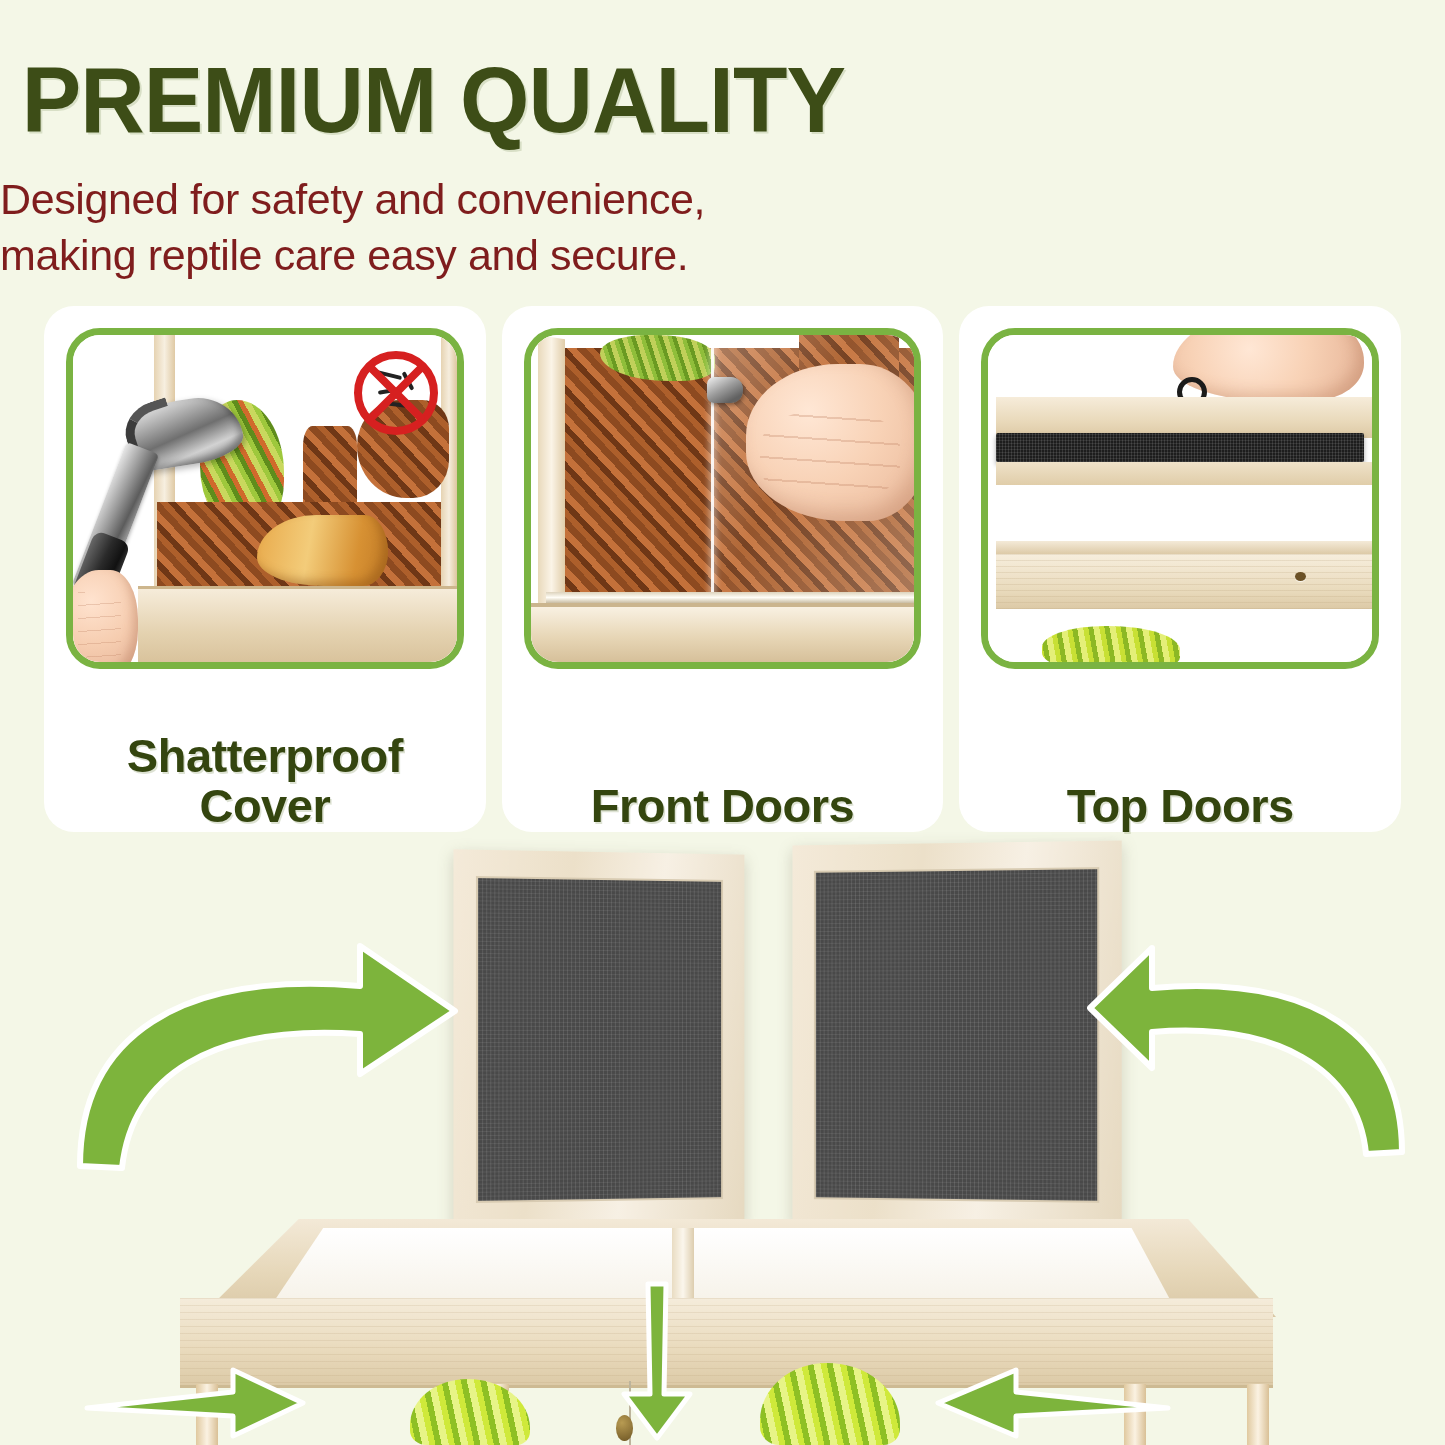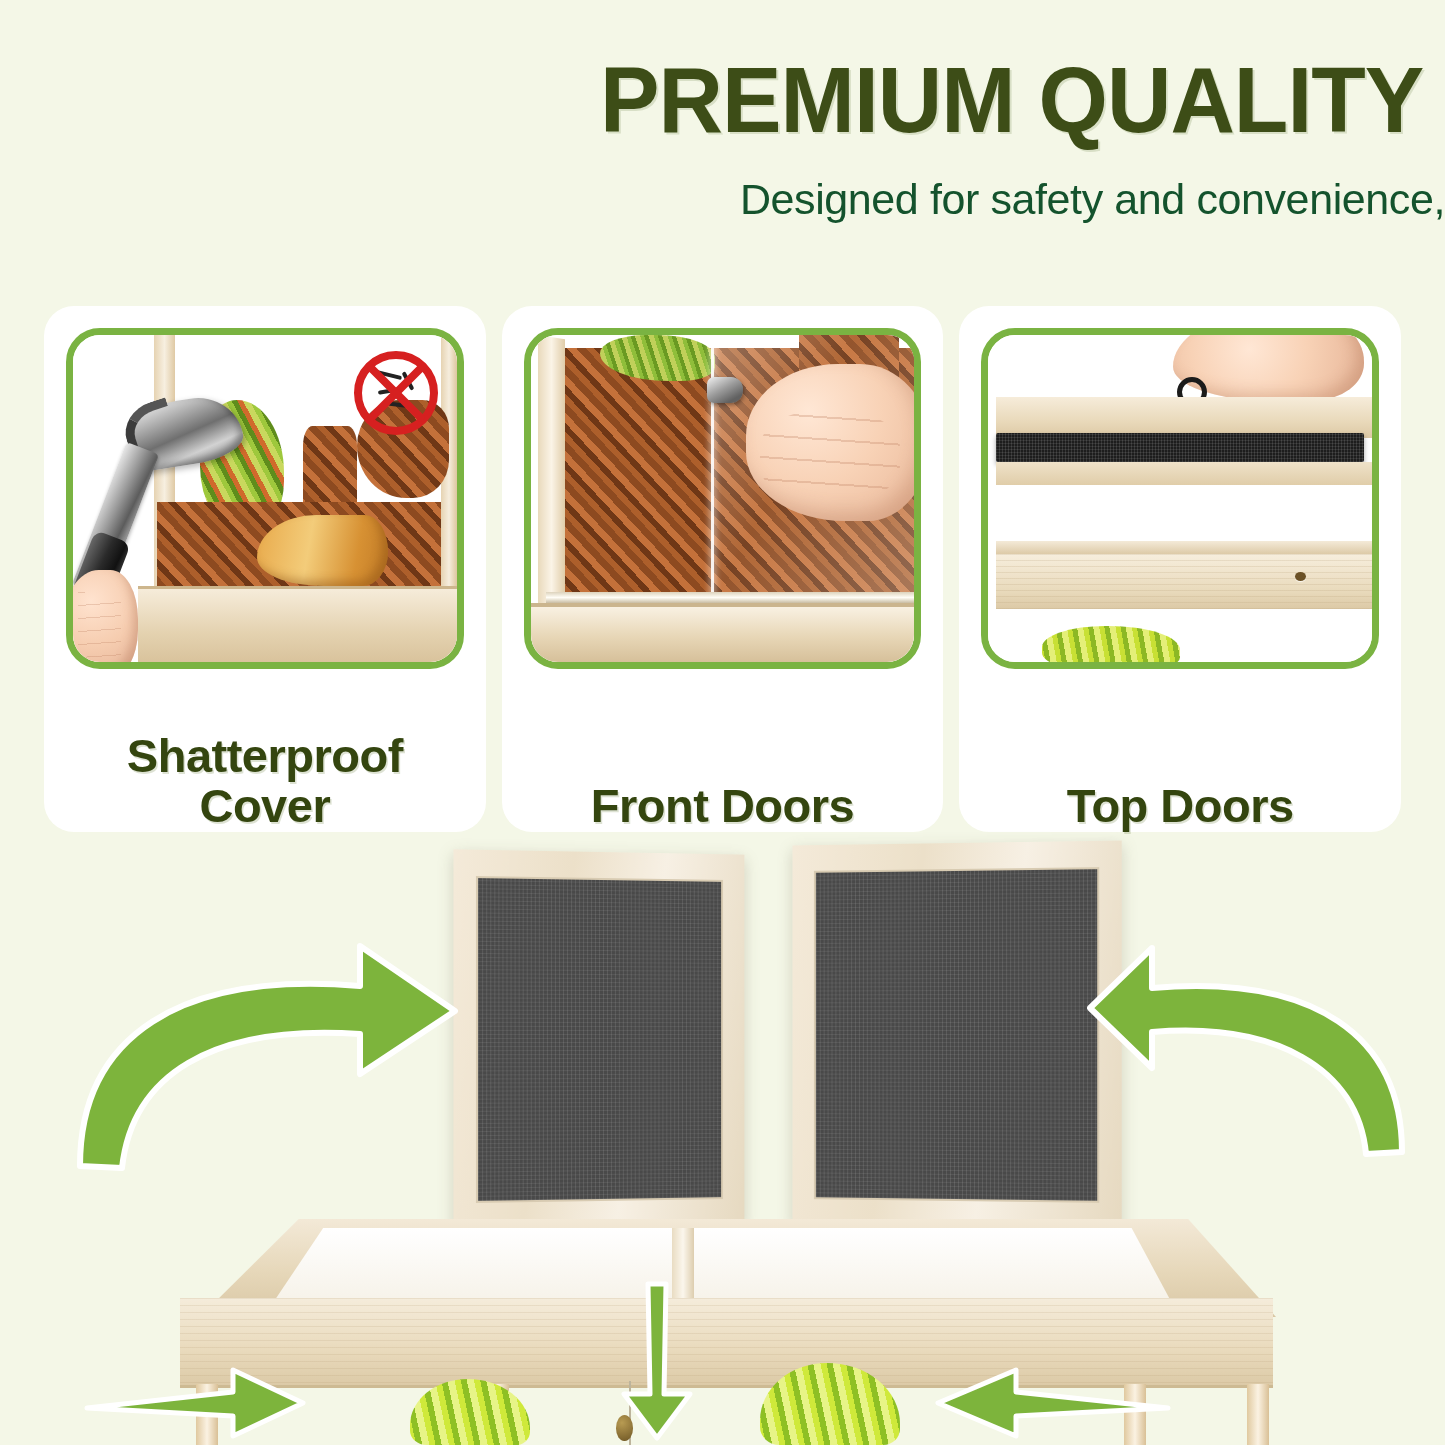--- a/index.html
+++ b/index.html
@@ -7,38 +7,38 @@
   body {
     width: 1445px;
     height: 1445px;
     overflow: hidden;
     background: #f4f7e7;
     font-family: "Liberation Sans", sans-serif;
     position: relative;
   }
 
   
-  .header { padding-top: 52px; text-align: right; }
+  .header { padding-top: 52px; text-align: left; }
 
   .headline {
     font-family: "Liberation Sans", sans-serif;
     font-size: 92px;
     font-weight: bold;
     letter-spacing: -1px;
     color: #3d4d17;
     line-height: 1.05;
     transform: scaleX(0.97);
     text-shadow: 2px 2px 0 rgba(120,140,80,0.22);
   }
 
   .subhead {
     margin-top: 22px;
     font-size: 43px;
     font-weight: 400;
-    color: #14532d;
+    color: #7f1d1d;
     line-height: 1.32;
     letter-spacing: -0.4px;
   }
 
   
   .cards {
     position: absolute;
     top: 306px;
     left: 44px;
     width: 1357px;
@@ -265,20 +265,21 @@
   
   .sub-line { display:block; }
 </style>
 </head>
 <body>
 
 <div class="header">
   <div class="headline">PREMIUM QUALITY</div>
   <div class="subhead">
     <span class="sub-line">Designed for safety and convenience,</span>
+    <span class="sub-line">making reptile care easy and secure.</span>
   </div>
 </div>
 
 <div class="cards">
 
   <div class="card">
     <div class="card-photo">
       <div class="c1-bg"></div>
       <div class="c1-wood-left wood"></div>
       <div class="c1-wood-right wood"></div>

